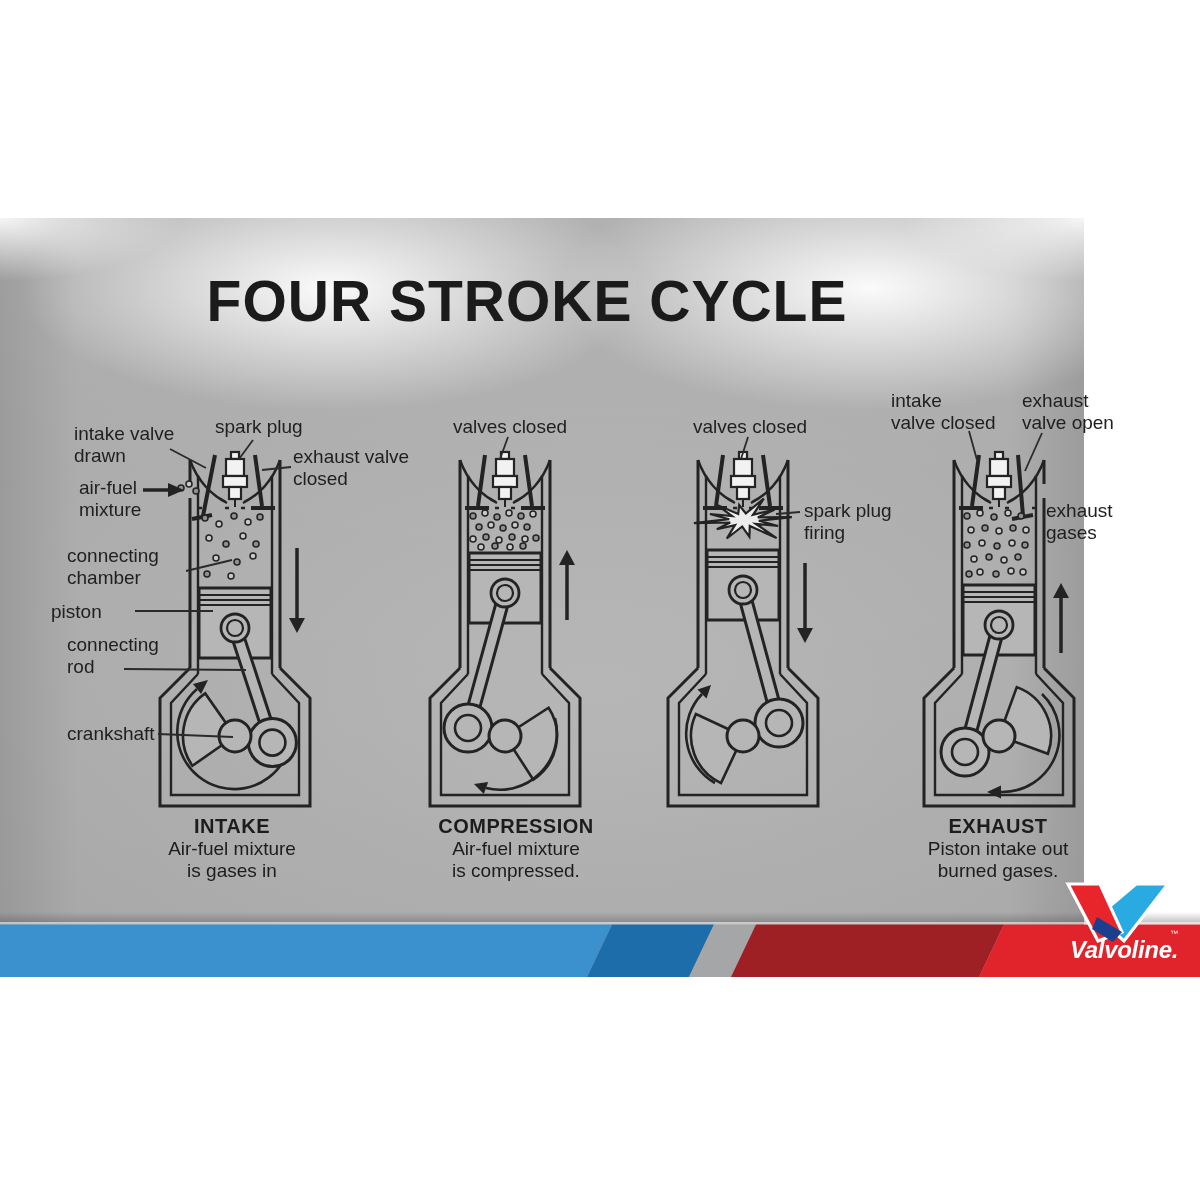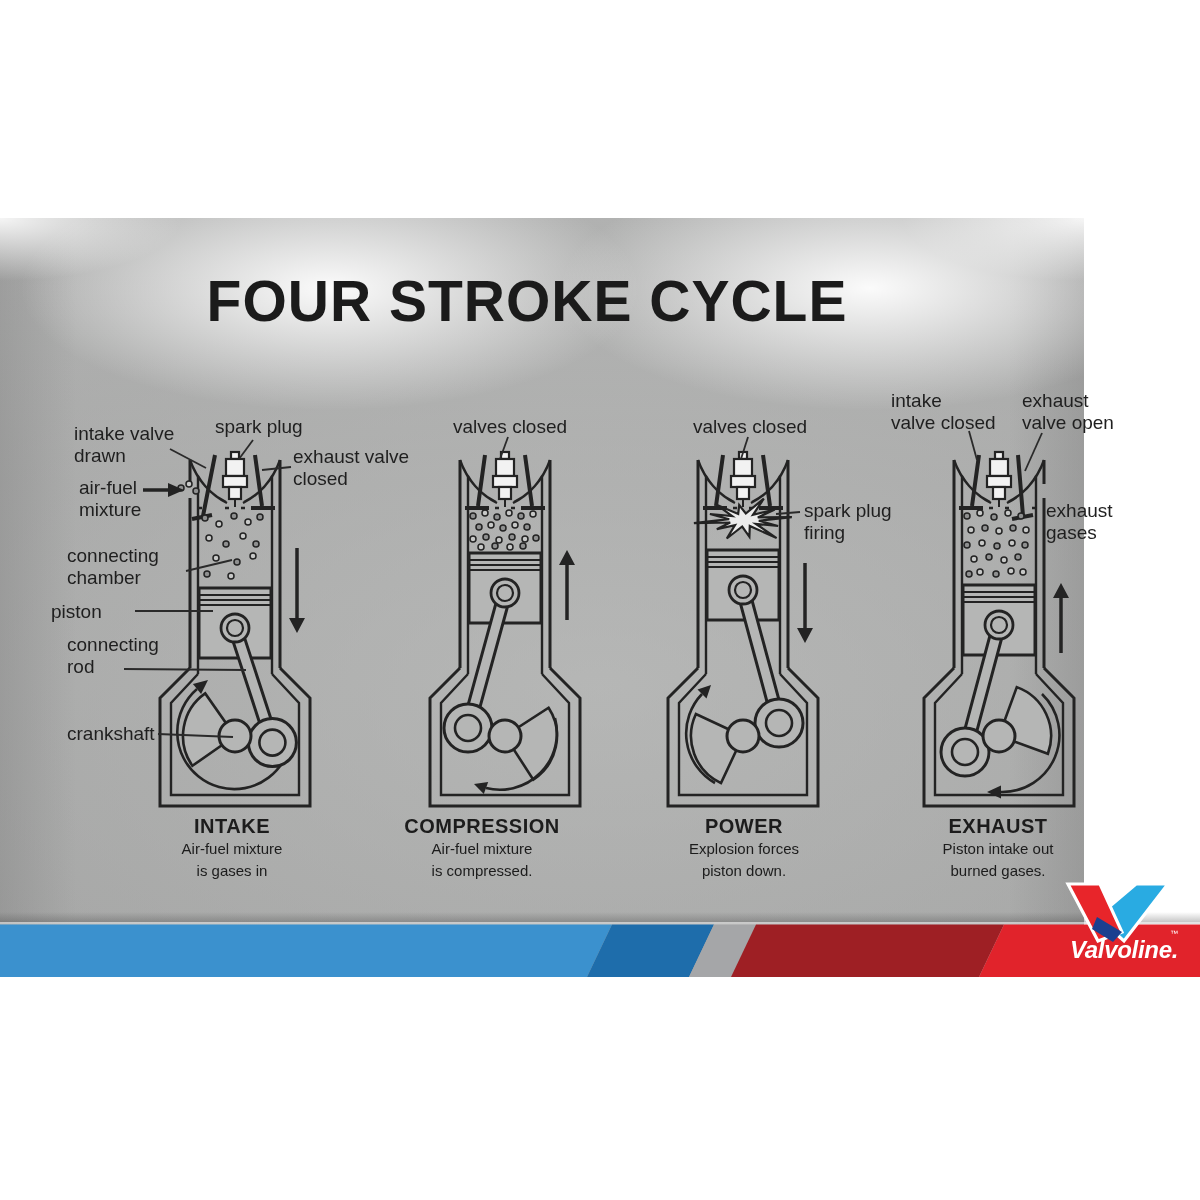--- a/index.html
+++ b/index.html
@@ -15,21 +15,21 @@
       linear-gradient(90deg, rgba(130,130,130,0.4) 0%, rgba(130,130,130,0) 7%, rgba(130,130,130,0) 93%, rgba(130,130,130,0.4) 100%),
       radial-gradient(ellipse 760px 430px at 600px 470px, rgba(187,188,187,0.5), rgba(148,148,148,0.28) 97%),
       linear-gradient(180deg,#bcbdbc 0%, #b2b3b2 35%, #adaead 100%);
   }
   .title{position:absolute;left:0;right:30px;top:50px;text-align:center;
     font-size:57px;font-weight:bold;letter-spacing:1px;color:#1b1b1b;}
   svg.overlay{position:absolute;left:0;top:0;width:1200px;height:1200px;}
   .lbl{position:absolute;font-size:19px;line-height:22px;color:#1f1f1f;white-space:nowrap;}
   .cap{position:absolute;top:815px;width:240px;text-align:center;color:#1c1c1c;}
   .cap .cap-name{font-size:20px;font-weight:bold;letter-spacing:0.5px;line-height:23px;}
-  .cap .cap-line{font-size:15px;line-height:22px;}
+  .cap .cap-line{font-size:19px;line-height:22px;}
 </style>
 </head>
 <body>
 
 <div class="page">
   <div class="panel">
     <div class="title">FOUR STROKE CYCLE</div>
   </div>
 
   <svg class="overlay" viewBox="0 0 1200 1200">
@@ -320,28 +320,23 @@
   <div class="lbl" style="left:1046px;top:500px">
     <div>exhaust</div>
     <div>gases</div>
   </div>
 
   <div class="cap" style="left:112px">
     <div class="cap-name">INTAKE</div>
     <div class="cap-line">Air-fuel mixture</div>
     <div class="cap-line">is gases in</div>
   </div>
-  <div class="cap" style="left:362px">
+  <div class="cap" style="left:396px">
     <div class="cap-name">COMPRESSION</div>
     <div class="cap-line">Air-fuel mixture</div>
     <div class="cap-line">is compressed.</div>
-  </div>
-  <div class="cap" style="left:624px">
-    <div class="cap-name">POWER</div>
-    <div class="cap-line">Explosion forces</div>
-    <div class="cap-line">piston down.</div>
   </div>
   <div class="cap" style="left:878px">
     <div class="cap-name">EXHAUST</div>
     <div class="cap-line">Piston intake out</div>
     <div class="cap-line">burned gases.</div>
   </div>
 </div>
 
 </body></html>

